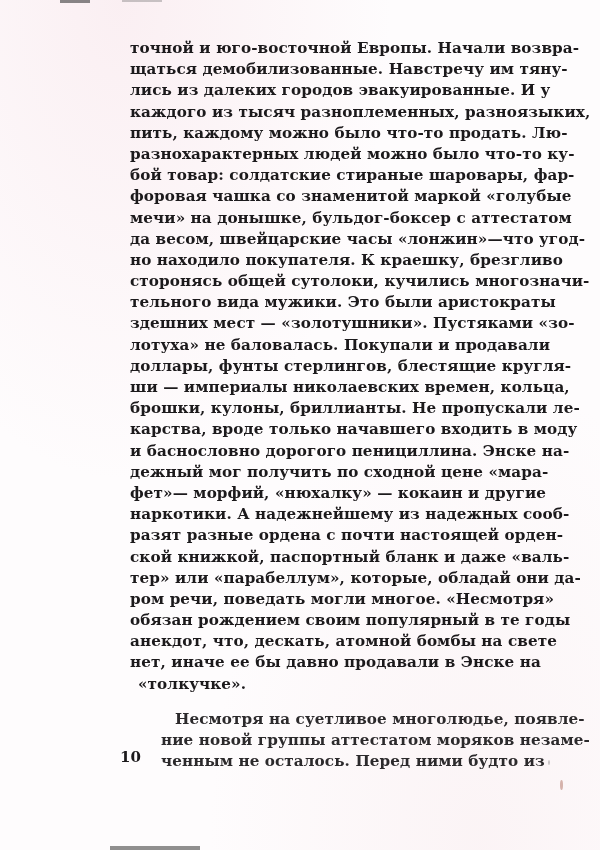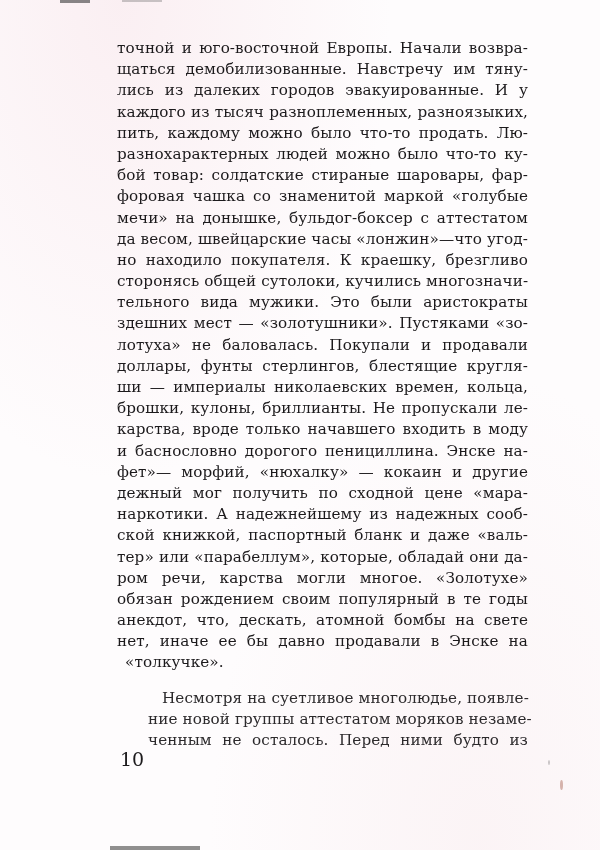--- a/index.html
+++ b/index.html
@@ -46,23 +46,24 @@
       position: absolute;
       left: 110px;
       top: 846px;
       width: 90px;
       height: 4px;
       background: #222;
       opacity: 0.5;
     }
     .body-text {
       position: absolute;
-      left: 117px;
+      left: 130px;
       top: 38px;
       width: 411px;
+      font-weight: bold;
     }
     .line {
       display: block;
       height: 21.2px;
       line-height: 21.2px;
       font-size: 15.2px;
       white-space: nowrap;
       text-align: justify;
       text-align-last: justify;
       letter-spacing: 0.1px;
@@ -78,22 +79,22 @@
       padding-left: 14px;
     }
     .line.faded {
       color: #2c2a2c;
       margin-left: 31px;
     }
     .page-number {
       position: absolute;
       left: 120px;
       top: 748px;
-      font-size: 19px;
-      font-weight: normal;
+      font-size: 15px;
+      font-weight: bold;
       color: #1c1a1c;
     }
     .speck {
       position: absolute;
       border-radius: 50%;
       background: #b07060;
       opacity: 0.5;
     }
   </style>
 </head>
@@ -118,26 +119,27 @@
       <span class="line">но находило покупателя. К краешку, брезгливо</span>
       <span class="line">сторонясь общей сутолоки, кучились многозначи-</span>
       <span class="line">тельного вида мужики. Это были аристократы</span>
       <span class="line">здешних мест — «золотушники». Пустяками «зо-</span>
       <span class="line">лотуха» не баловалась. Покупали и продавали</span>
       <span class="line">доллары, фунты стерлингов, блестящие кругля-</span>
       <span class="line">ши — империалы николаевских времен, кольца,</span>
       <span class="line">брошки, кулоны, бриллианты. Не пропускали ле-</span>
       <span class="line">карства, вроде только начавшего входить в моду</span>
       <span class="line">и баснословно дорогого пенициллина. Энске на-</span>
+      <span class="line">дежный мог получить по сходной цене «мара-</span>
       <span class="line">фет»— морфий, «нюхалку» — кокаин и другие</span>
-      <span class="line">дежный мог получить по сходной цене «мара-</span>
       <span class="line">наркотики. А надежнейшему из надежных сооб-</span>
+      <span class="line">разят разные ордена с почти настоящей орден-</span>
       <span class="line">ской книжкой, паспортный бланк и даже «валь-</span>
       <span class="line">тер» или «парабеллум», которые, обладай они да-</span>
-      <span class="line">ром речи, карства могли многое. «Золотухе»</span>
+      <span class="line">ром речи, поведать могли многое. «Несмотря»</span>
       <span class="line">обязан рождением своим популярный в те годы</span>
       <span class="line">анекдот, что, дескать, атомной бомбы на свете</span>
       <span class="line">нет, иначе ее бы давно продавали в Энске на</span>
       <span class="line last">«толкучке».</span>
     </div>
     <div class="para-gap"></div>
     <div>
       <span class="line indent faded">Несмотря на суетливое многолюдье, появле-</span>
       <span class="line faded">ние новой группы аттестатом моряков незаме-</span>
       <span class="line faded">ченным не осталось. Перед ними будто из</span>

